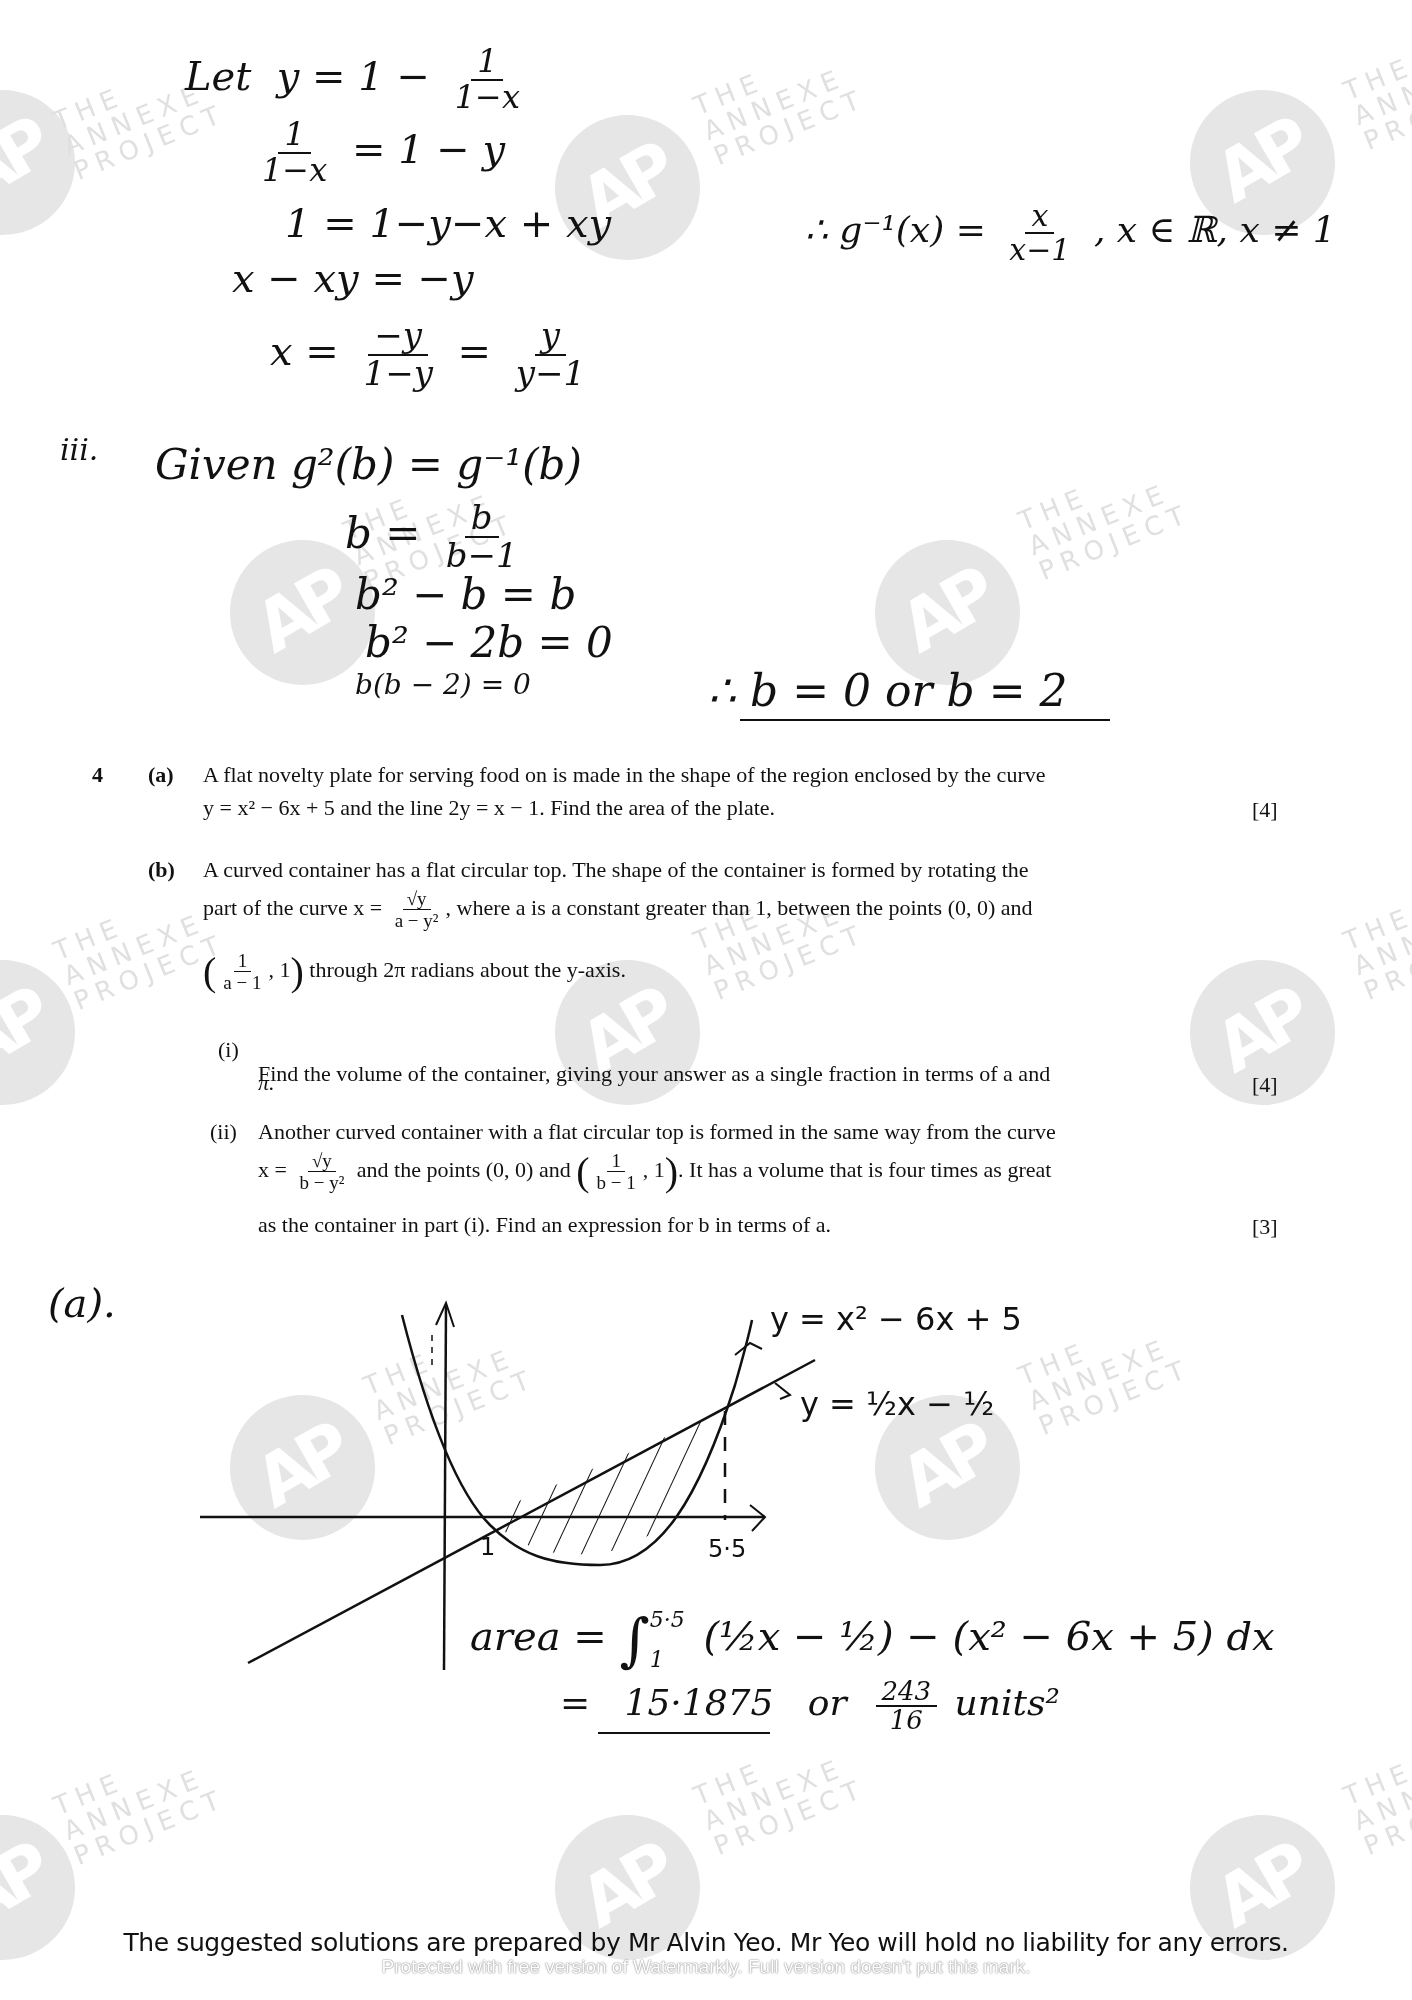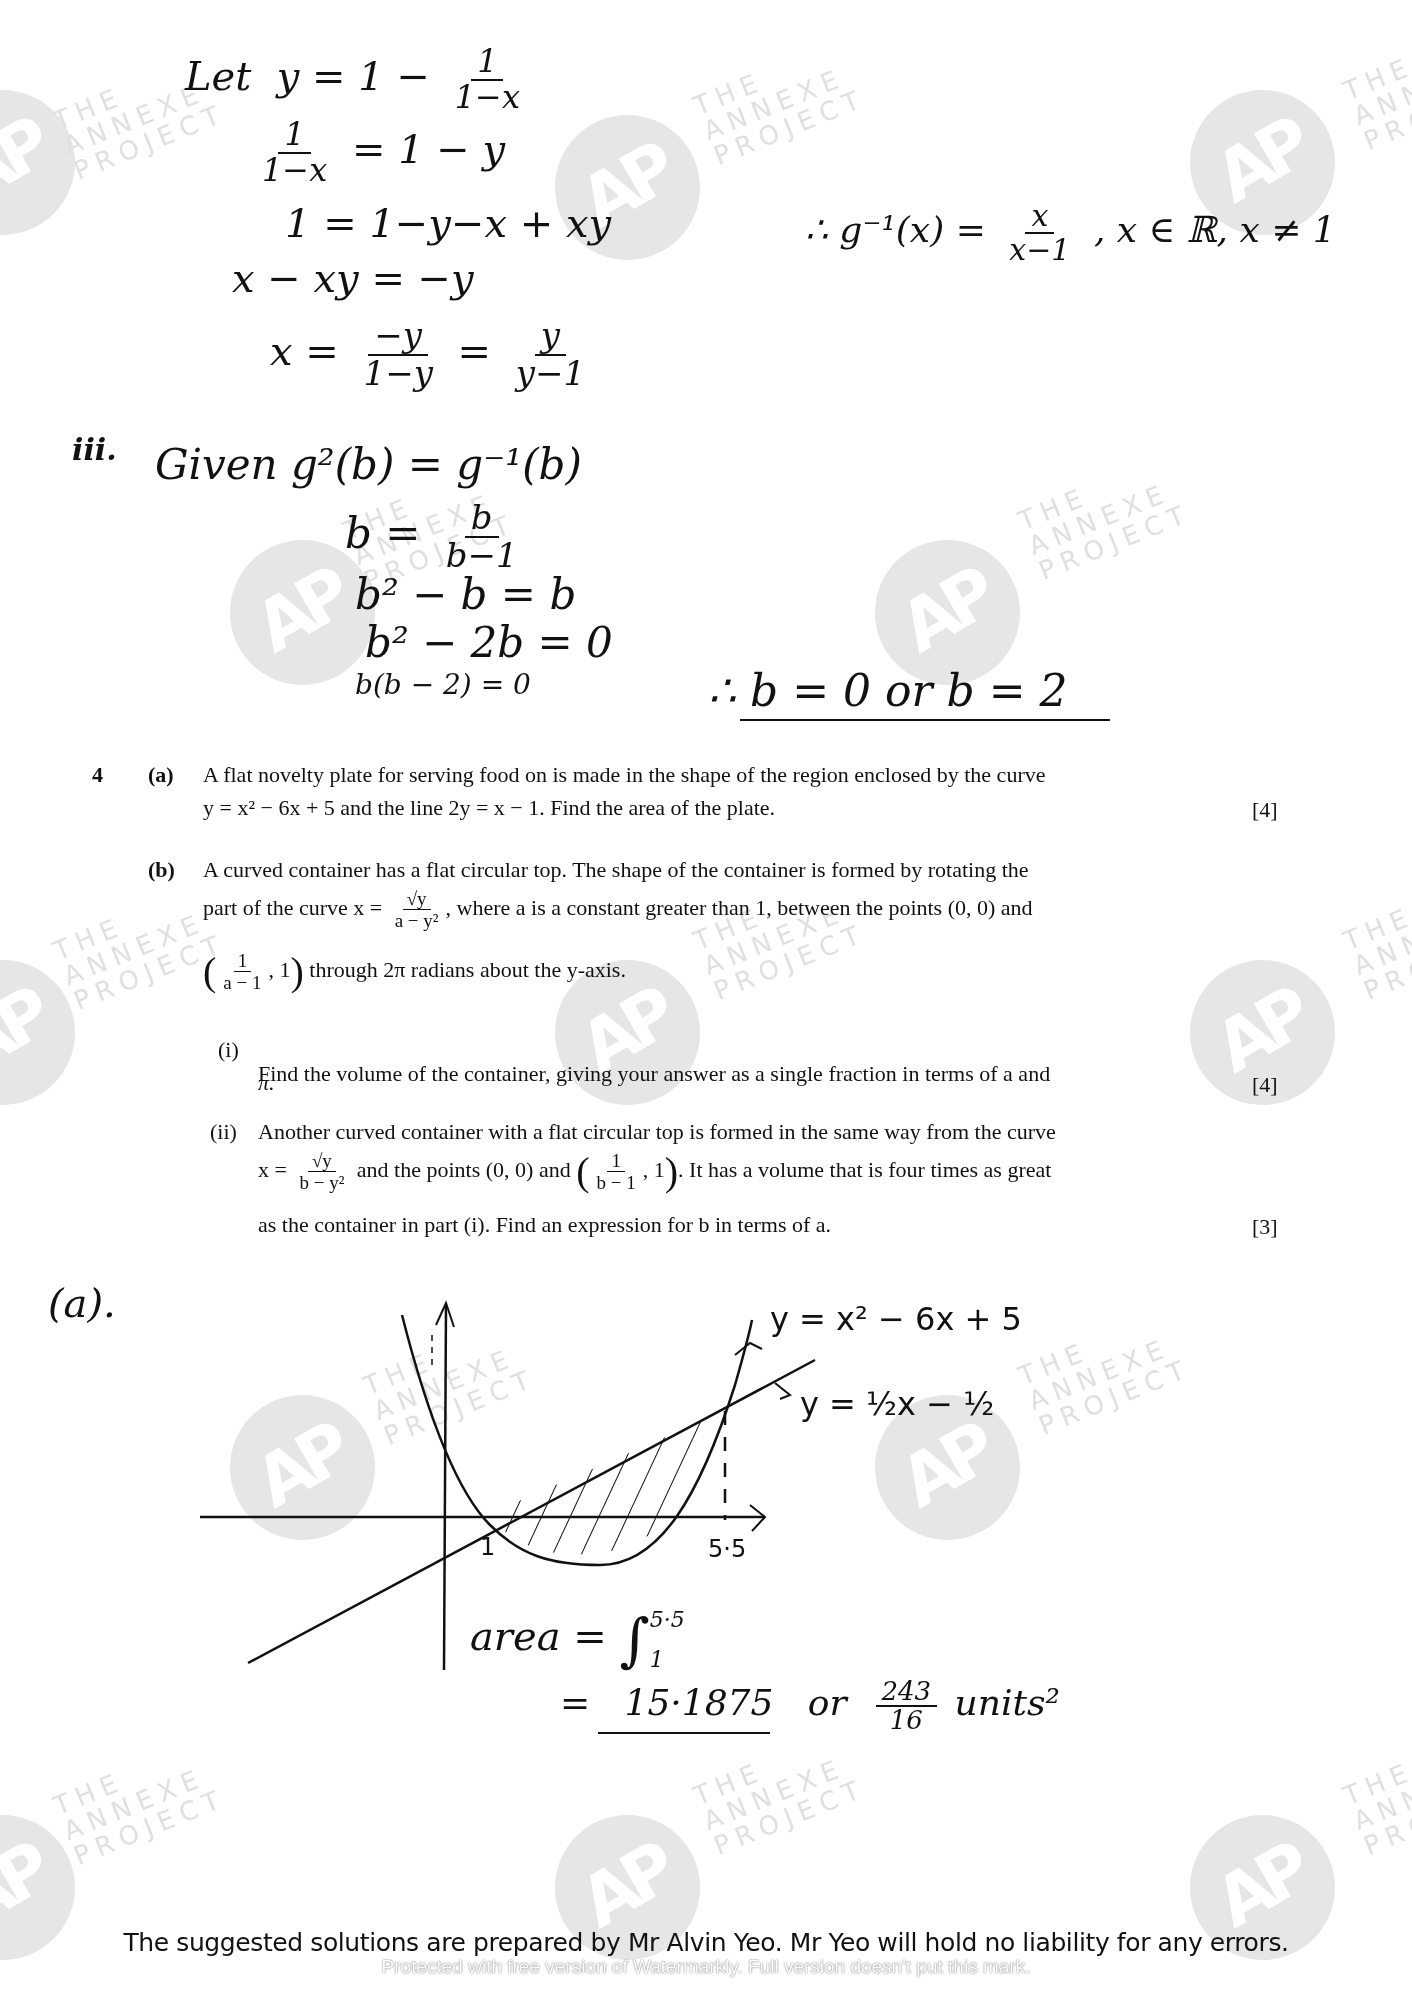--- a/index.html
+++ b/index.html
@@ -166,21 +166,21 @@
     <span>∴ g⁻¹(x) =</span>
     <span class="frac" style="font-size:30px;">
         <span class="num">x</span>
         <span class="den">x−1</span>
       </span>
     <span>, x ∈ ℝ, x ≠ 1</span>
   </div>
 </div>
 
 <div>
-  <div class="hw" style="left:72px; top:432px; font-size:30px;font-weight:bold;">iii.</div>
+  <div class="hw" style="left:60px; top:432px; font-size:30px;">iii.</div>
   <div class="hw" style="left:155px; top:440px; font-size:42px;">Given g²(b) = g⁻¹(b)</div>
   <div class="hw" style="left:345px; top:500px; font-size:42px;">
     <span>b =</span>
     <span class="frac" style="font-size:34px;">
         <span class="num">b</span>
         <span class="den">b−1</span>
       </span>
   </div>
   <div class="hw" style="left:355px; top:570px; font-size:42px;">b² − b = b</div>
   <div class="hw" style="left:365px; top:618px; font-size:42px;">b² − 2b = 0</div>
@@ -273,20 +273,21 @@
 
   <div class="hw" style="left:770px; top:1300px; font-size:32px; font-style:normal; font-family:'DejaVu Sans', sans-serif;">y = x² − 6x + 5</div>
   <div class="hw" style="left:800px; top:1385px; font-size:32px; font-style:normal; font-family:'DejaVu Sans', sans-serif;">y = ½x − ½</div>
 
   <div class="hw" style="left:470px; top:1600px; font-size:40px;">
     <span>area =</span>
     <span style="font-size:58px; vertical-align:middle;">∫</span><span style="display:inline-flex; flex-direction:column; vertical-align:middle; font-size:22px; line-height:40px; margin-right:6px;">
         <span>5·5</span>
         <span>1</span>
       </span>
+    <span>(½x − ½) − (x² − 6x + 5) dx</span>
   </div>
   <div class="hw" style="left:560px; top:1678px; font-size:36px;">
     <span>=</span>&nbsp;&nbsp;
     <span>15·1875</span>&nbsp;&nbsp;
     <span>or</span>&nbsp;
     <span class="frac" style="font-size:26px;">
         <span class="num">243</span>
         <span class="den">16</span>
       </span>
     <span>units²</span>

